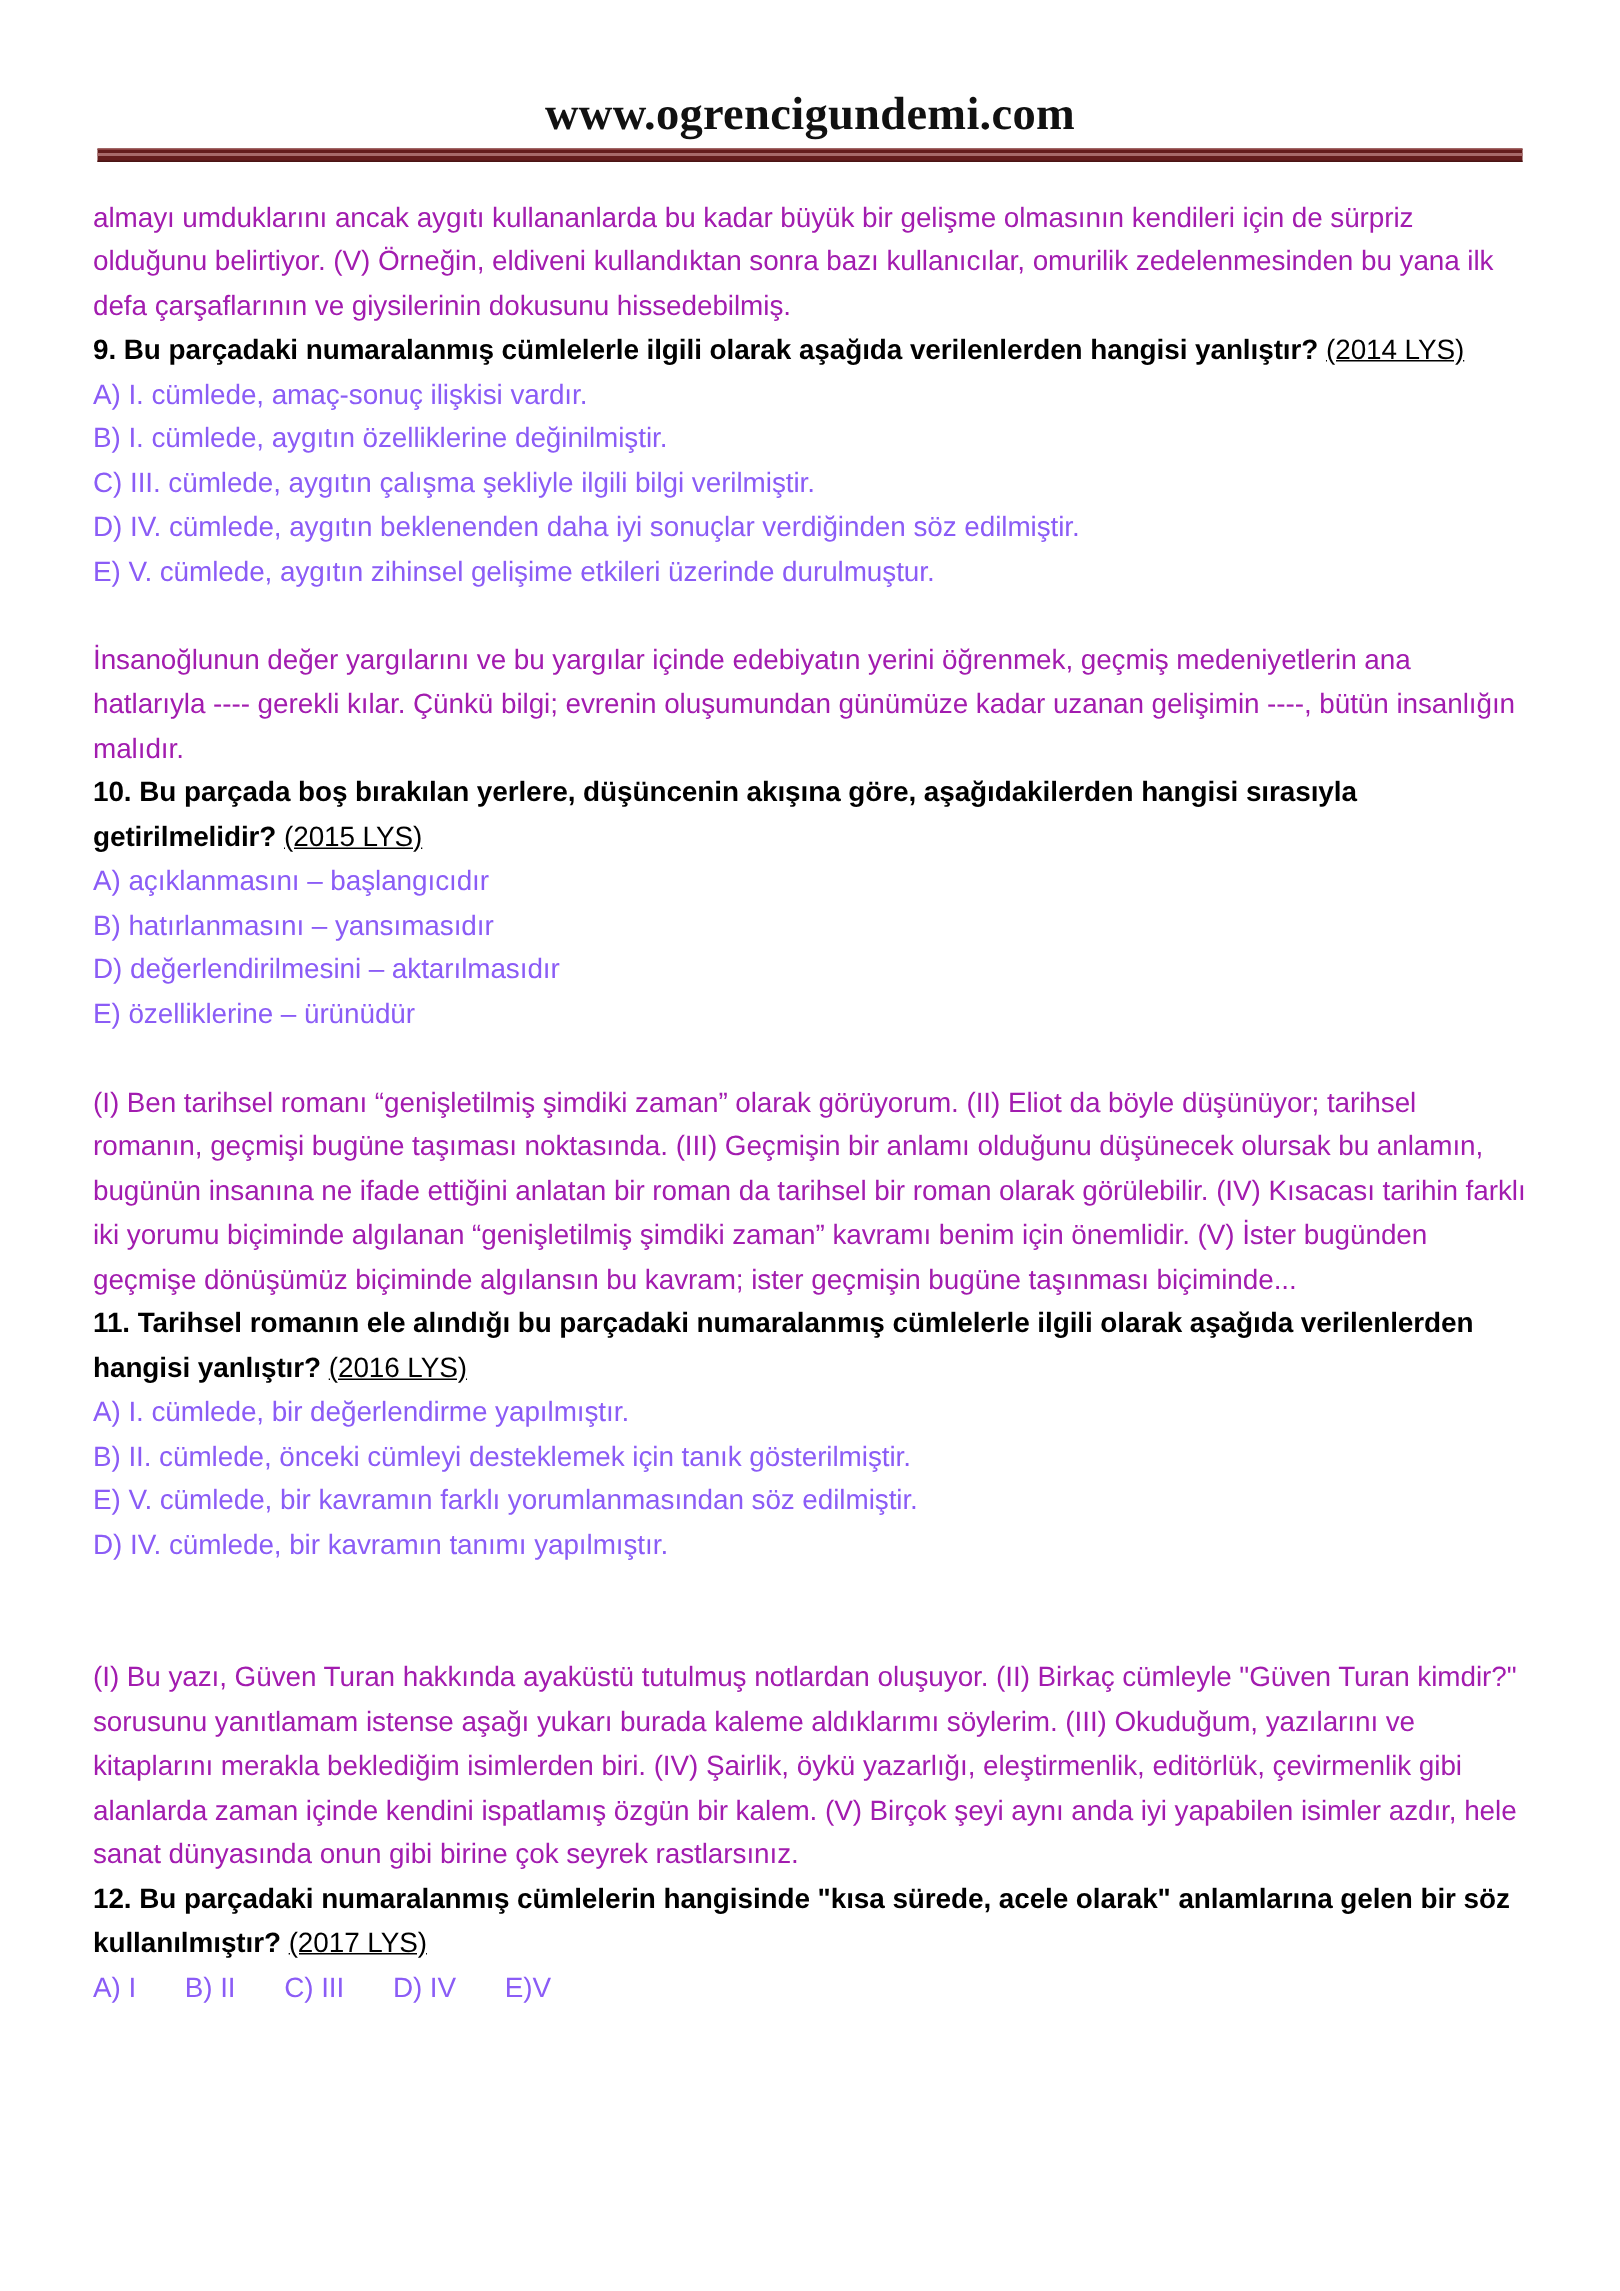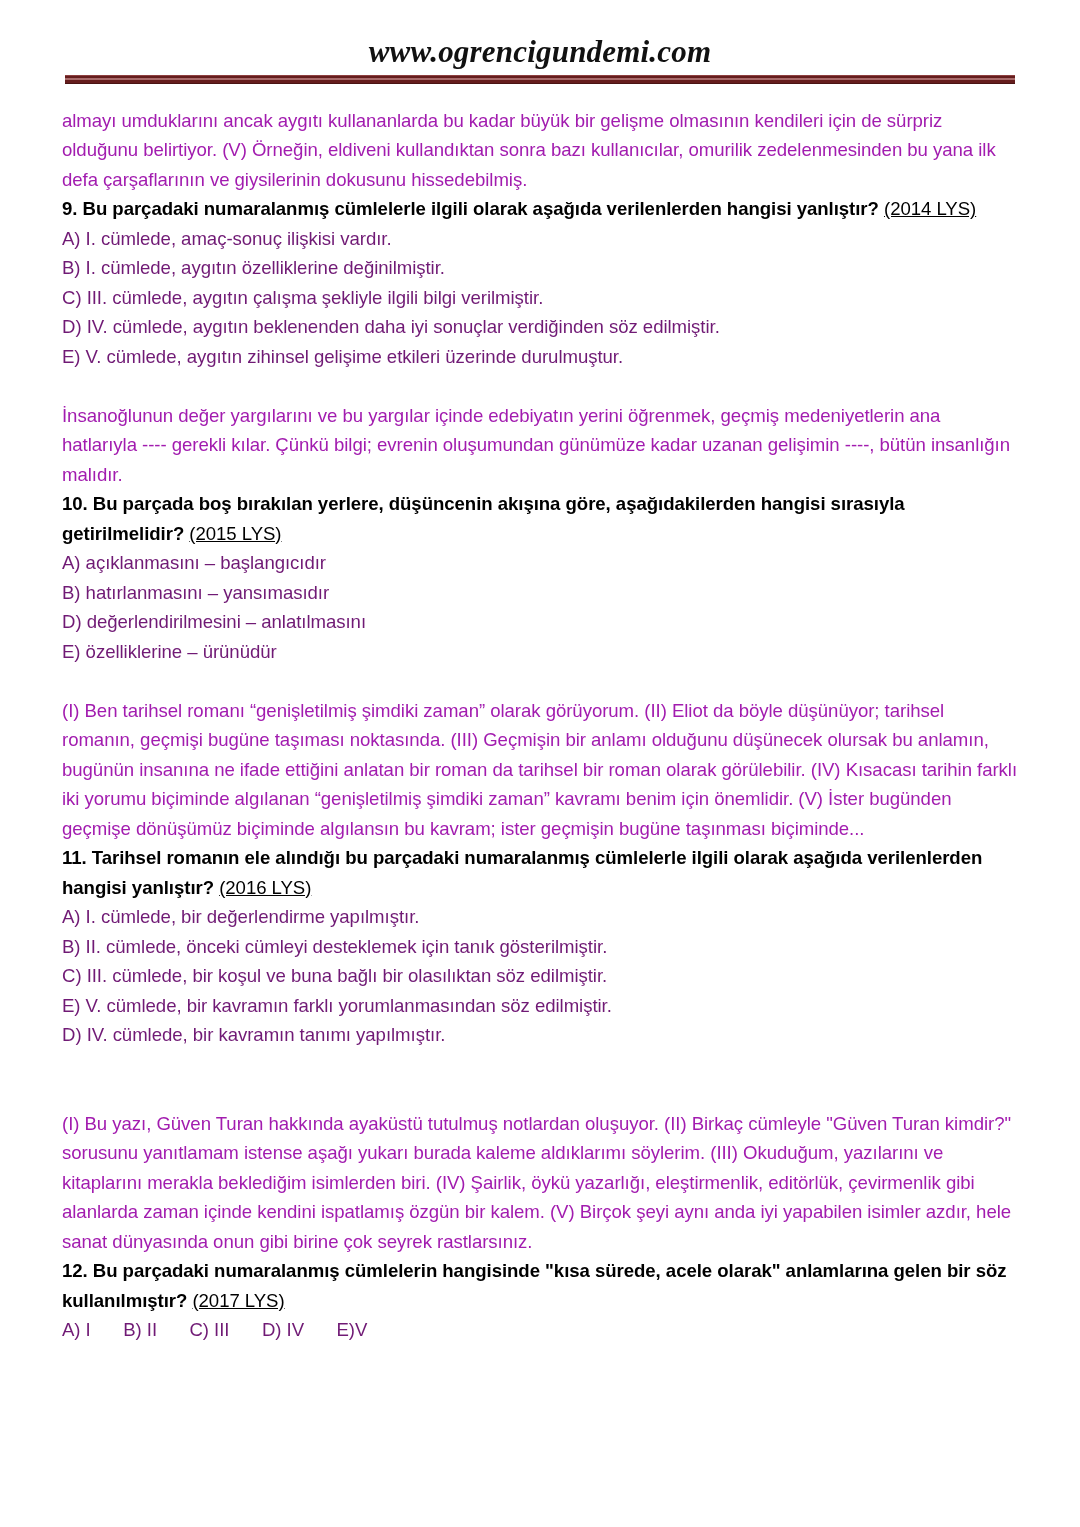--- a/index.html
+++ b/index.html
@@ -18,22 +18,21 @@
   .page {
     position: relative;
     width: 1080px;
     height: 1527px;
     background: #ffffff;
     box-sizing: border-box;
   }
 
   
   .header {
-    padding-top: 36px;
-    font-style: italic;
+    padding-top: 60px;
   }
   .site-title {
     text-align: center;
     font-family: "Liberation Serif", serif;
     font-weight: bold;
     font-size: 31px;
     letter-spacing: 0.2px;
     color: #111111;
     line-height: 1.05;
     margin: 0;
@@ -86,21 +85,21 @@
   }
   .options {
     margin: 0;
     padding: 0;
     list-style: none;
   }
   .options li {
     font-size: 18.6px;
     line-height: 29.5px;
     margin: 0;
-    color: #701a75;
+    color: #8b5cf6;
     letter-spacing: -0.05px;
   }
   .spacer-line { height: 29.5px; }
   .spacer-big  { height: 59px; }
   .options.inline li {
     display: inline-block;
     margin-right: 28px;
   }
   .options.inline li:last-child { margin-right: 16px; }
 </style>
@@ -136,37 +135,36 @@
     <p class="para">İnsanoğlunun değer yargılarını ve bu yargılar içinde edebiyatın yerini öğrenmek, geçmiş medeniyetlerin ana hatlarıyla ---- gerekli kılar. Çünkü bilgi; evrenin oluşumundan günümüze kadar uzanan gelişimin ----, bütün insanlığın malıdır.</p>
 
     <p class="qhead">
       <span>10. Bu parçada boş bırakılan yerlere, düşüncenin akışına göre, aşağıdakilerden hangisi sırasıyla getirilmelidir?</span>
       <span class="src">(2015 LYS)</span>
     </p>
 
     <ul class="options">
       <li>A) açıklanmasını – başlangıcıdır</li>
       <li>B) hatırlanmasını – yansımasıdır</li>
-      <li>D) değerlendirilmesini – anlatılmasını</li>
+      <li>D) değerlendirilmesini – aktarılmasıdır</li>
       <li>E) özelliklerine – ürünüdür</li>
     </ul>
 
     <div class="spacer-line"></div>
 
     <p class="para">(I) Ben tarihsel romanı “genişletilmiş şimdiki zaman” olarak görüyorum. (II) Eliot da böyle düşünüyor; tarihsel romanın, geçmişi bugüne taşıması noktasında. (III) Geçmişin bir anlamı olduğunu düşünecek olursak bu anlamın, bugünün insanına ne ifade ettiğini anlatan bir roman da tarihsel bir roman olarak görülebilir. (IV) Kısacası tarihin farklı iki yorumu biçiminde algılanan “genişletilmiş şimdiki zaman” kavramı benim için önemlidir. (V) İster bugünden geçmişe dönüşümüz biçiminde algılansın bu kavram; ister geçmişin bugüne taşınması biçiminde...</p>
 
     <p class="qhead">
       <span>11. Tarihsel romanın ele alındığı bu parçadaki numaralanmış cümlelerle ilgili olarak aşağıda verilenlerden hangisi yanlıştır?</span>
       <span class="src">(2016 LYS)</span>
     </p>
 
     <ul class="options">
       <li>A) I. cümlede, bir değerlendirme yapılmıştır.</li>
       <li>B) II. cümlede, önceki cümleyi desteklemek için tanık gösterilmiştir.</li>
-      <li>C) III. cümlede, bir koşul ve buna bağlı bir olasılıktan söz edilmiştir.</li>
       <li>E) V. cümlede, bir kavramın farklı yorumlanmasından söz edilmiştir.</li>
       <li>D) IV. cümlede, bir kavramın tanımı yapılmıştır.</li>
     </ul>
 
     <div class="spacer-big"></div>
 
     <p class="para">(I) Bu yazı, Güven Turan hakkında ayaküstü tutulmuş notlardan oluşuyor. (II) Birkaç cümleyle "Güven Turan kimdir?" sorusunu yanıtlamam istense aşağı yukarı burada kaleme aldıklarımı söylerim. (III) Okuduğum, yazılarını ve kitaplarını merakla beklediğim isimlerden biri. (IV) Şairlik, öykü yazarlığı, eleştirmenlik, editörlük, çevirmenlik gibi alanlarda zaman içinde kendini ispatlamış özgün bir kalem. (V) Birçok şeyi aynı anda iyi yapabilen isimler azdır, hele sanat dünyasında onun gibi birine çok seyrek rastlarsınız.</p>
 
     <p class="qhead">
       <span>12. Bu parçadaki numaralanmış cümlelerin hangisinde "kısa sürede, acele olarak" anlamlarına gelen bir söz kullanılmıştır?</span>

